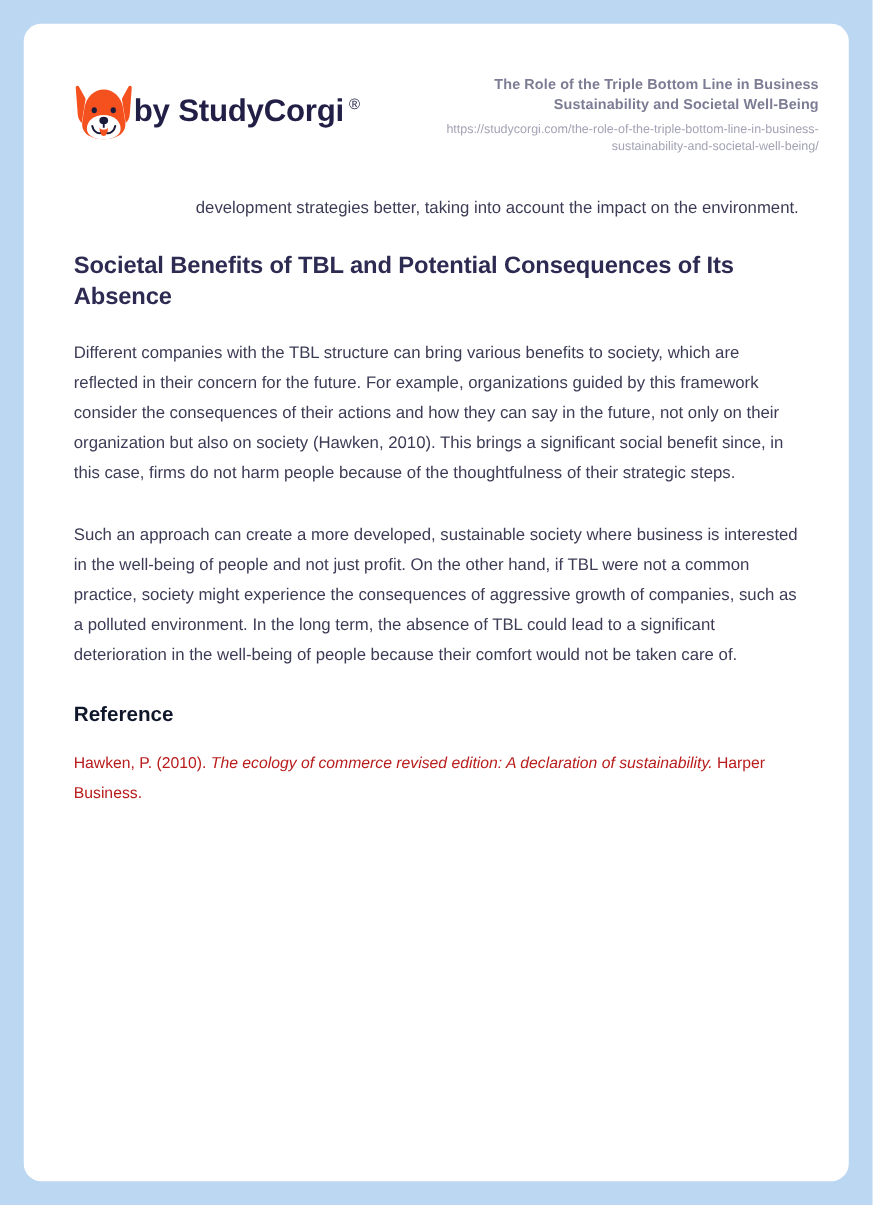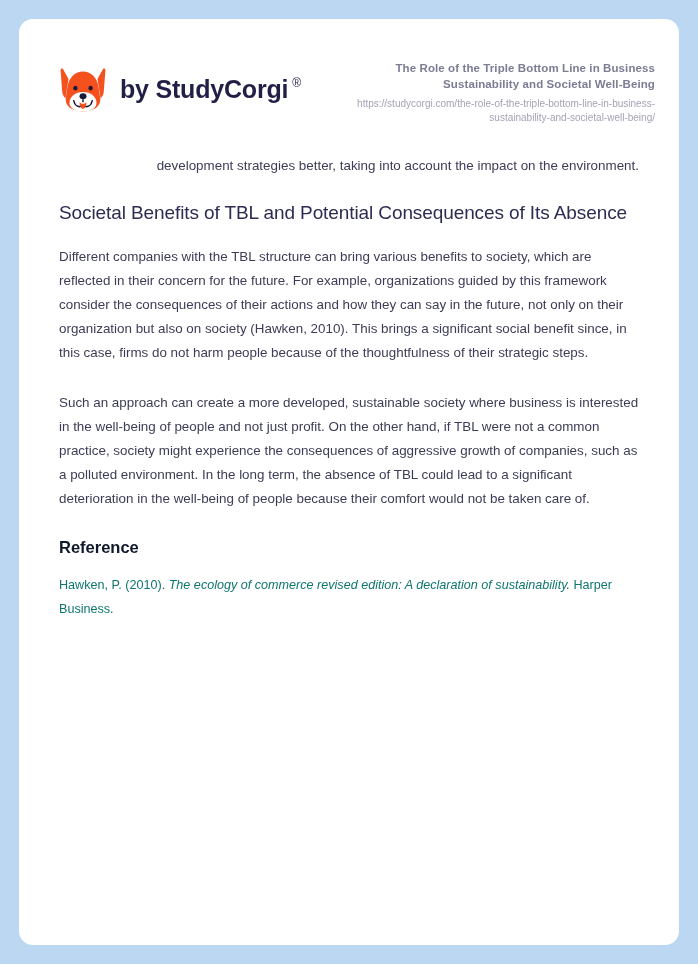--- a/index.html
+++ b/index.html
@@ -32,21 +32,20 @@
     height: 135px;
     padding: 0 24px 0 40px;
     display: flex;
     align-items: center;
     justify-content: space-between;
   }
 
   .brand {
     display: flex;
     align-items: center;
-    gap: 13px;
     margin-top: 6px;
   }
   .brand-logo {
     width: 48px;
     height: 50px;
     flex: none;
     display: block;
   }
   .brand-wordmark {
     display: flex;
@@ -96,39 +95,39 @@
     margin: 0 0 26px 0;
     color: #3d3c56;
   }
   .para.first {
     margin-bottom: 22px;
     text-align: right;
   }
 
   h2.section-heading {
     font-size: 19px;
-    font-weight: normal;
+    font-weight: bold;
     color: #2d2b52;
     line-height: 1.32;
     margin: 0 0 20px 0;
     letter-spacing: -0.1px;
   }
 
   h2.ref-heading {
     font-size: 16.5px;
     font-weight: bold;
     color: #0f172a;
     line-height: 1.3;
     margin: 14px 0 14px 0;
   }
 
   .reference-text {
     font-size: 12.6px;
     line-height: 24px;
-    color: #0f766e;
+    color: #b91c1c;
     margin: 0;
   }
   .reference-text .title-italic {
     font-style: italic;
   }
 </style>
 </head>
 <body>
 
 <div class="page-card">

